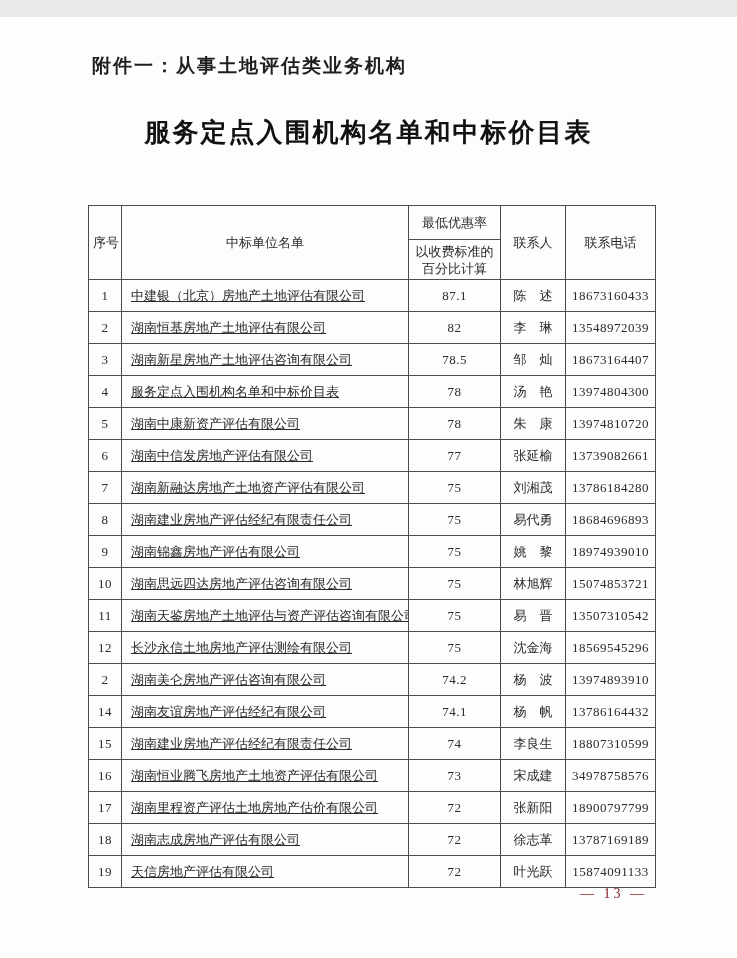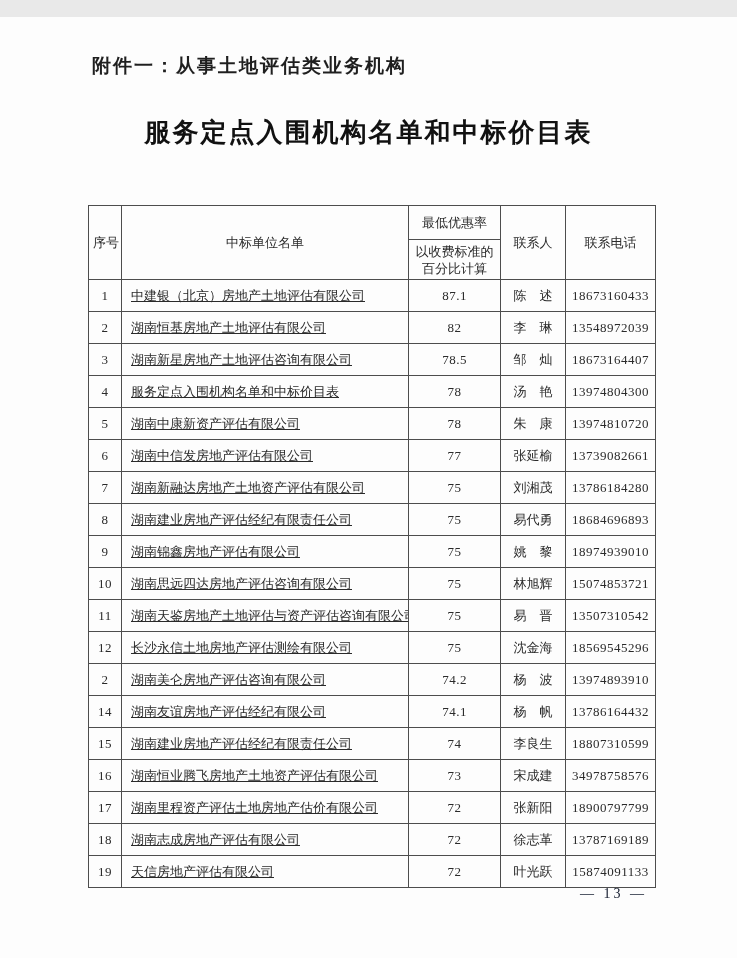--- a/index.html
+++ b/index.html
@@ -72,21 +72,21 @@
   .main-table td.num {
     font-family: "Liberation Serif", "DejaVu Serif", serif;
     letter-spacing: 0.5px;
   }
   .page-number {
     position: absolute;
     top: 869px;
     right: 90px;
     font-size: 14px;
     letter-spacing: 3px;
-    color: #0f172a;
+    color: #7f1d1d;
   }
 </style>
 </head>
 <body>
 
 <div class="page">
 
   <div class="attachment-note">附件一：从事土地评估类业务机构</div>
 
   <div class="doc-title">

